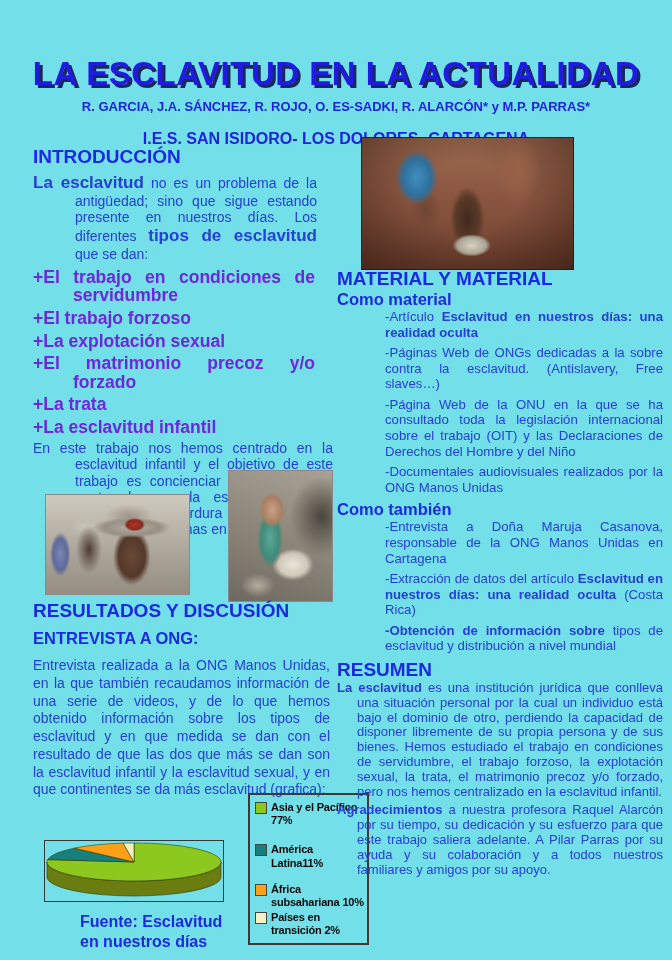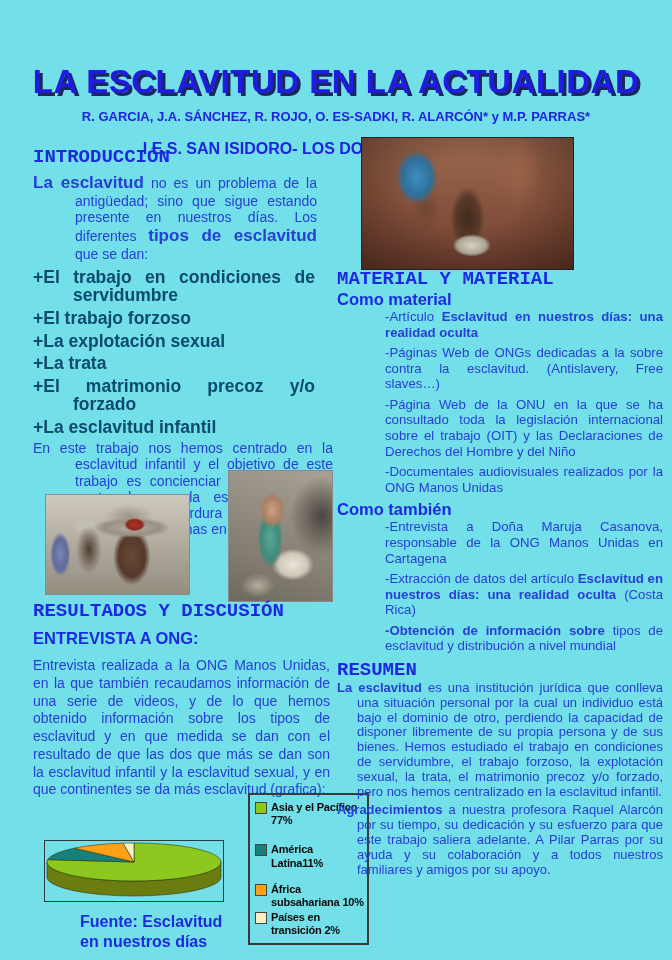--- a/index.html
+++ b/index.html
@@ -5,40 +5,40 @@
   html,body{margin:0;padding:0;}
   .poster{
     position:relative;width:672px;height:960px;overflow:hidden;
     background:#73dfe9;
     font-family:"Liberation Sans",sans-serif;
     color:#2640d4;
   }
   
   .header{position:absolute;top:55px;left:0;width:672px;text-align:center;}
   .title{
-    margin:8px;font-size:33px;font-weight:bold;color:#201be0;
+    margin:0;font-size:33px;font-weight:bold;color:#201be0;
     text-shadow:3px 3px 0 rgba(8,8,70,.85);letter-spacing:.5px;
   }
   .authors{margin-top:6px;font-size:13px;font-weight:bold;color:#2023dd;}
   .school{margin-top:16px;font-size:16px;font-weight:bold;color:#2023dd;}
 
   
-  h2.h-blue{margin:0;font-size:19px;font-weight:bold;color:#1b2ae0;font-family:Liberation Mono, monospace;}
+  h2.h-blue{margin:0;font-size:19px;font-weight:bold;color:#1b2ae0;}
   h3.h-blue{margin:0;font-size:16.5px;font-weight:bold;color:#1b2ae0;}
   .b{font-weight:bold;}
   .big{font-size:17px;font-weight:bold;}
   .justify{text-align:justify;}
 
   
   .col-left{position:absolute;left:33px;top:146px;width:300px;}
   .col-left h2{margin-bottom:5px;}
   .lead{margin:3px 16px 6px 0;font-size:14px;line-height:1.17;
         padding-left:42px;text-indent:-42px;}
   .slv-item{margin:0 18px 4px 0;font-size:17.5px;line-height:1.06;font-weight:bold;
-        color:#0c4a6e;padding-left:40px;text-indent:-40px;}
+        color:#6d28d9;padding-left:40px;text-indent:-40px;}
   .closing{margin:4px 0 0 0;font-size:14px;line-height:1.16;
         padding-left:42px;text-indent:-42px;}
 
   
   .photo{position:absolute;border:1px solid #3a3a3a;}
   .photo-bricks{
     left:45px;top:494px;width:143px;height:99px;border-color:#8a8a8a;
     background:
       radial-gradient(ellipse 14px 9px at 62% 30%,#b23326 0%,#8a2a20 55%,transparent 75%),
       radial-gradient(ellipse 30px 16px at 58% 22%,#9c9488 0%,transparent 80%),
@@ -112,22 +112,22 @@
     <div class="authors">R. GARCIA, J.A. SÁNCHEZ, R. ROJO, O. ES-SADKI, R. ALARCÓN* y M.P. PARRAS*</div>
     <div class="school">I.E.S. SAN ISIDORO- LOS DOLORES- CARTAGENA</div>
   </header>
 
   <section class="col-left">
     <h2 class="h-blue">INTRODUCCIÓN</h2>
     <p class="lead justify"><span class="b big">La esclavitud</span><span> no es un problema de la antigüedad; sino que sigue estando presente en nuestros días. Los diferentes </span><span class="b big">tipos de esclavitud</span><span> que se dan:</span></p>
     <p class="slv-item justify">+El trabajo en condiciones de servidumbre</p>
     <p class="slv-item justify">+El trabajo forzoso</p>
     <p class="slv-item justify">+La explotación sexual</p>
+    <p class="slv-item justify">+El matrimonio precoz y/o forzado</p>
     <p class="slv-item justify">+La trata</p>
-    <p class="slv-item justify">+El matrimonio precoz y/o forzado</p>
     <p class="slv-item justify">+La esclavitud infantil</p>
     <p class="closing justify">En este trabajo nos hemos centrado en la esclavitud infantil y el objetivo de este trabajo es concienciar e informar a la gente de que la esclavitud es un problema que perdura y que afecta a millones de personas en el mundo.</p>
   </section>
 
   <div class="photo photo-bricks"></div>
   <div class="photo photo-quarry"></div>
   <div class="photo photo-kiln"></div>
 
   <h2 class="h-blue resultados-h">RESULTADOS Y DISCUSIÓN</h2>
   <h3 class="h-blue entrevista-h">ENTREVISTA A ONG:</h3>

